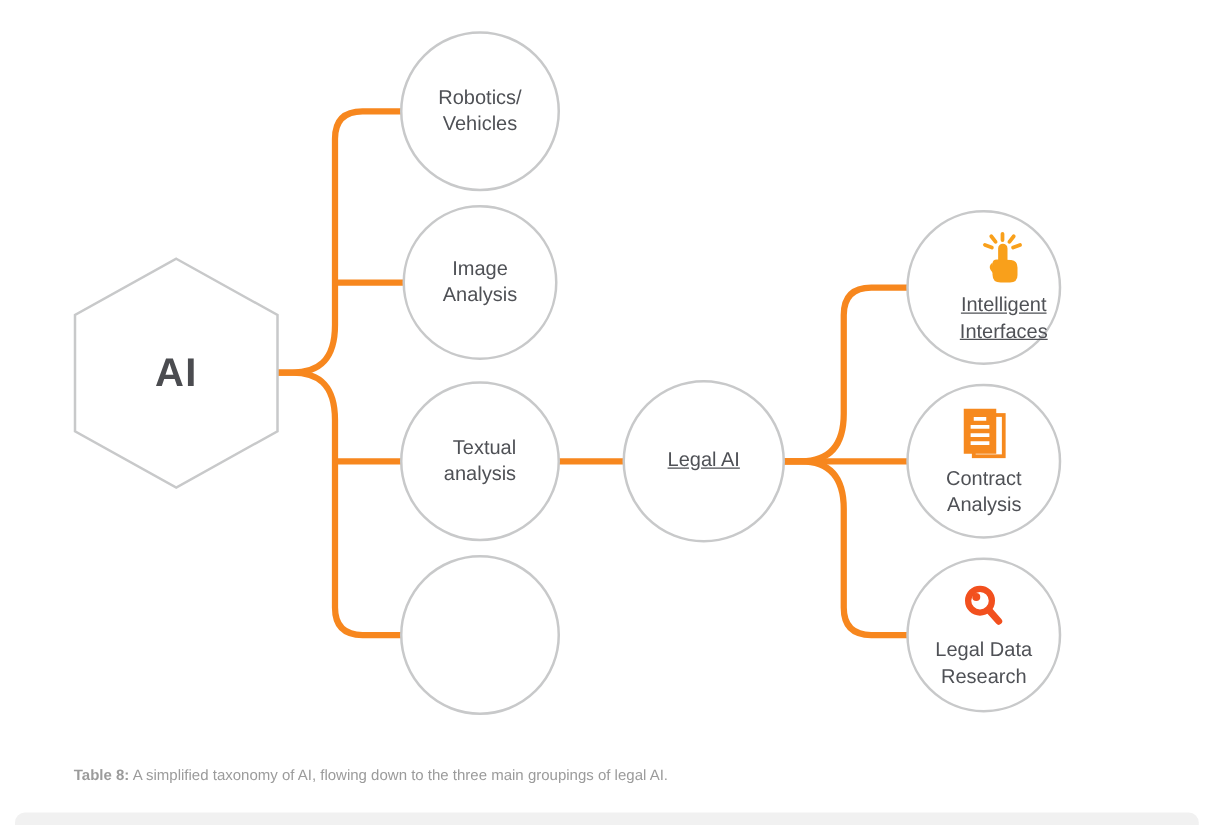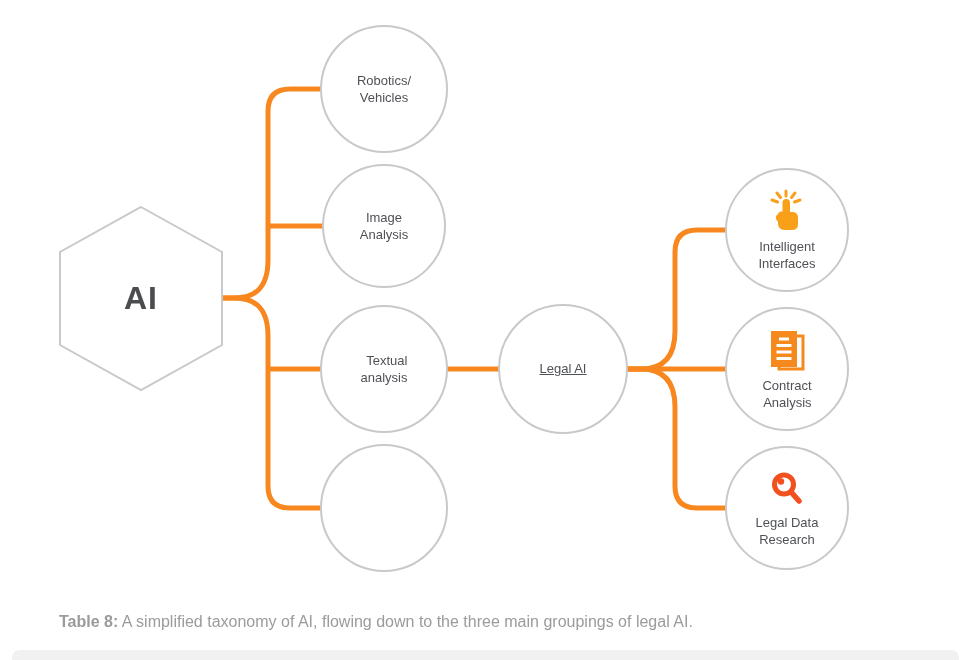--- a/index.html
+++ b/index.html
@@ -3,32 +3,32 @@
 <meta charset="utf-8">
 <style>
   html,body{margin:0;padding:0;background:#ffffff;}
   body{font-family:"Liberation Sans","DejaVu Sans",sans-serif;}
   .stage{position:relative;width:971px;height:660px;background:#fff;overflow:hidden;}
   .connectors{position:absolute;left:0;top:0;}
   .link{fill:none;stroke:var(--accent,#F7871E);stroke-width:5;stroke-linejoin:round;}
   .shape{fill:#ffffff;stroke:var(--node-border,#C8C9CA);stroke-width:2;}
   .node{position:absolute;display:flex;flex-direction:column;align-items:center;justify-content:center;
         text-align:center;color:var(--node-text,#4F5156);}
-  .node .label{font-size:13px;line-height:1.32;white-space:pre-line;}
+  .node .label{font-size:16px;line-height:1.32;white-space:pre-line;}
   .root-label{font-size:32px;font-weight:bold;letter-spacing:1px;color:var(--root-text,#4B4C50);}
   .icon{display:block;margin-bottom:4px;}
   .icon .hand{fill:var(--icon-hand,#F9A01B);}
   .icon .hand-ray{stroke:var(--icon-hand,#F9A01B);stroke-width:3;stroke-linecap:round;fill:none;}
   .icon .doc-front{fill:var(--icon-document,#F6891E);}
   .icon .doc-back{fill:#fff;stroke:var(--icon-document,#F6891E);stroke-width:3;}
   .icon .doc-line{stroke:#ffffff;stroke-width:3;fill:none;}
   .icon .mag-ring{fill:#fff;stroke:var(--icon-magnifier,#F2501E);stroke-width:5;}
   .icon .mag-dot{fill:var(--icon-magnifier,#F2501E);}
   .icon .mag-handle{stroke:var(--icon-magnifier,#F2501E);stroke-width:5.5;stroke-linecap:round;fill:none;}
-  .caption{position:absolute;left:59px;top:613px;width:860px;font-size:16px;color:var(--caption-text,#9B9B9B);}
+  .caption{position:absolute;left:59px;top:613px;width:860px;font-size:12px;color:var(--caption-text,#9B9B9B);}
   .caption b{font-weight:bold;color:var(--caption-text,#9B9B9B);}
   .footer-strip{position:absolute;left:12px;right:12px;top:650px;height:12px;
         background:var(--footer-strip,#F1F1F1);border-radius:8px 8px 0 0;}
 </style>
 </head>
 <body>
 
 <div class="stage">
 
   <svg class="connectors" width="971" height="660" viewBox="0 0 971 660">
@@ -74,21 +74,21 @@
   <div class="node" style="left:314px;top:299px;width:140px;height:140px;text-align:right;">
     <span class="label">Textual
 analysis</span>
   </div>
 
 
   <div class="node" style="left:493px;top:299px;width:140px;height:140px;text-decoration:underline;">
     <span class="label">Legal AI</span>
   </div>
 
-  <div class="node" style="left:717px;top:164px;width:140px;height:132px;">
+  <div class="node" style="left:733px;top:164px;width:140px;height:132px;text-decoration:underline;">
     <svg class="icon" width="44" height="46" viewBox="0 0 44 46">
       <path class="hand-ray" d="M 21 3 V 8"></path>
       <path class="hand-ray" d="M 12 5 L 15.5 9.5"></path>
       <path class="hand-ray" d="M 30 5 L 26.5 9.5"></path>
       <path class="hand-ray" d="M 7 12 L 12.5 14"></path>
       <path class="hand-ray" d="M 35 12 L 29.5 14"></path>
       <rect class="hand" x="17.5" y="11" width="7.5" height="20" rx="3.7"></rect>
       <path class="hand" d="M 13 27 Q 13 23.5 16.5 23.5 L 28 24 Q 33 24.5 33 30 V 36 Q 33 42 27 42 H 19.5 Q 13 42 13 35.5 Z"></path>
       <path class="hand" d="M 13 26 Q 9.5 28.5 11.5 32 L 14.5 36 Z"></path>
     </svg>

